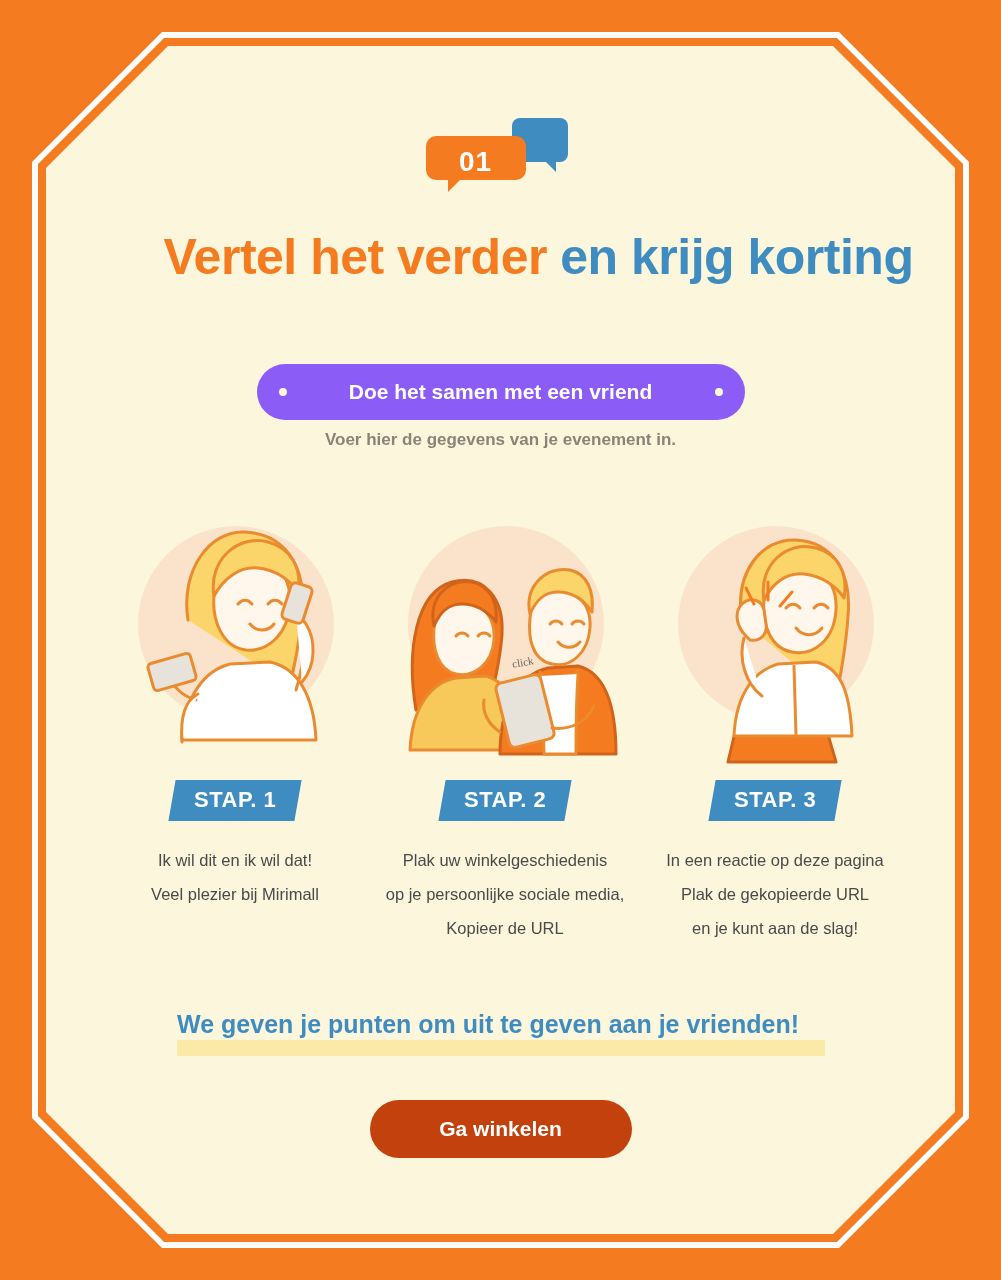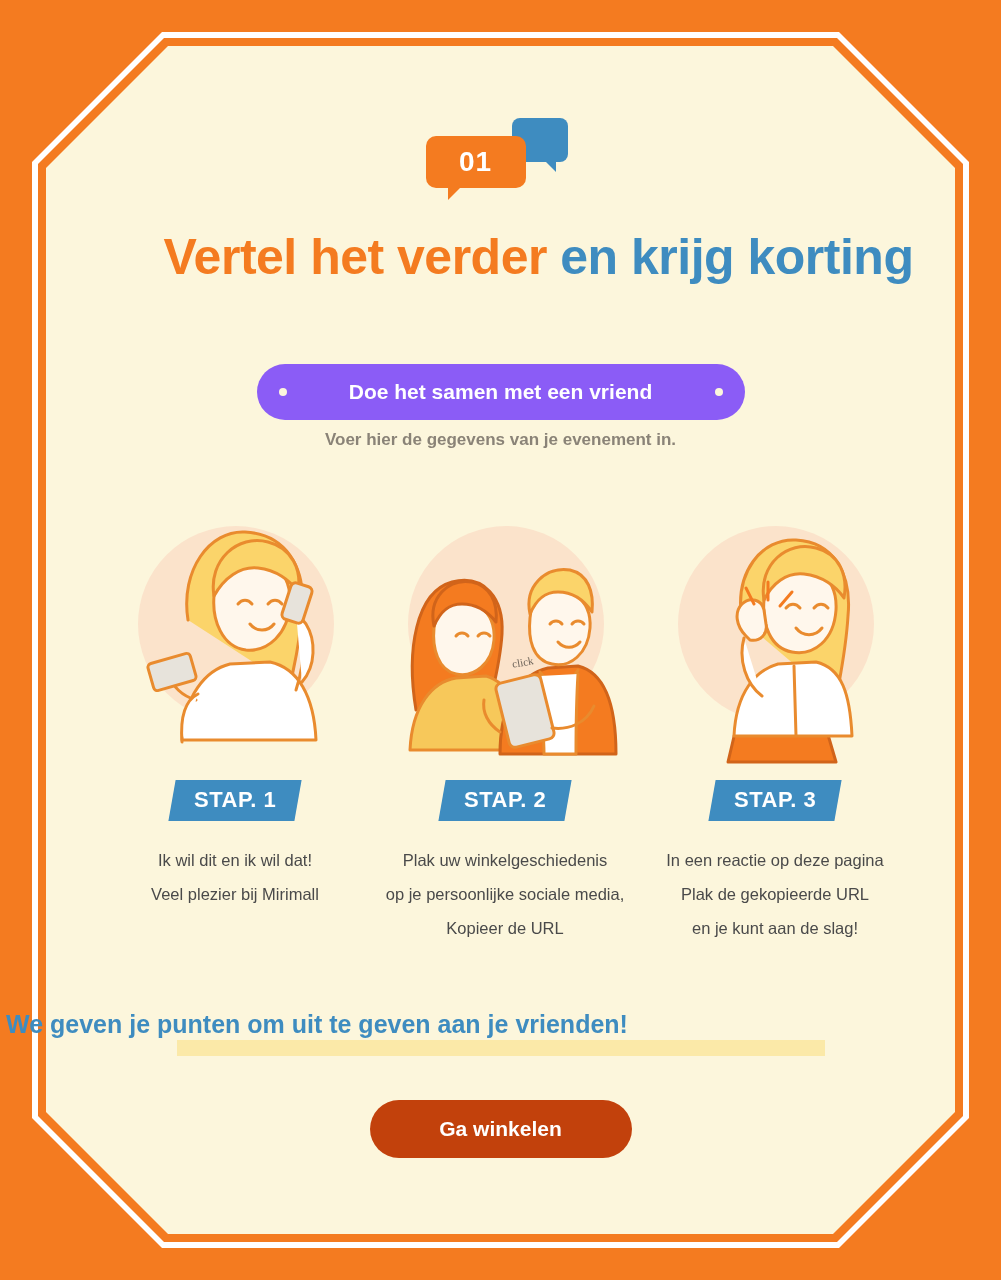--- a/index.html
+++ b/index.html
@@ -73,21 +73,21 @@
     position: relative;
     display: inline-block;
     width: 150px;
     height: 82px;
   }
   .badge-main {
     position: absolute;
     left: 0;
     top: 18px;
     width: 100px;
-    height: 52px;
+    height: 44px;
     background: #F47B20;
     border-radius: 10px;
     color: #FFFFFF;
     font-size: 28px;
     font-weight: bold;
     line-height: 52px;
     letter-spacing: 1px;
   }
   .badge-main::after {
     content: "";
@@ -225,21 +225,21 @@
     font-size: 16.5px;
     line-height: 34px;
   }
 
   
   .highlight-wrap {
     position: absolute;
     left: 0;
     top: 1010px;
     width: 805px;
-    text-align: left;
+    text-align: right;
   }
   .highlight {
     position: relative;
     display: inline-block;
     color: #3E8CC0;
     font-size: 25px;
     font-weight: bold;
     padding: 0 6px;
     z-index: 2;
   }

